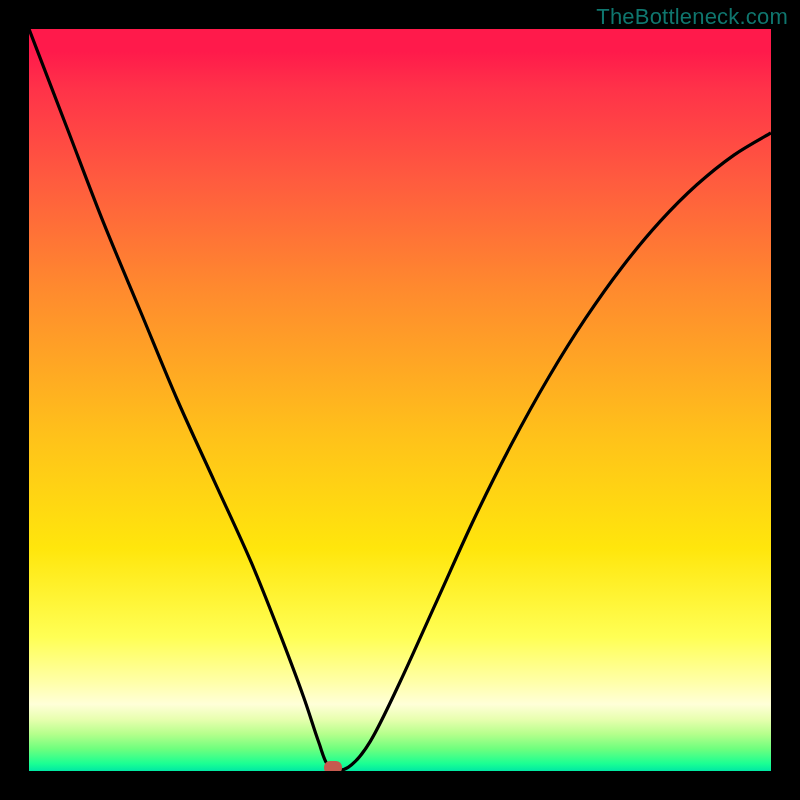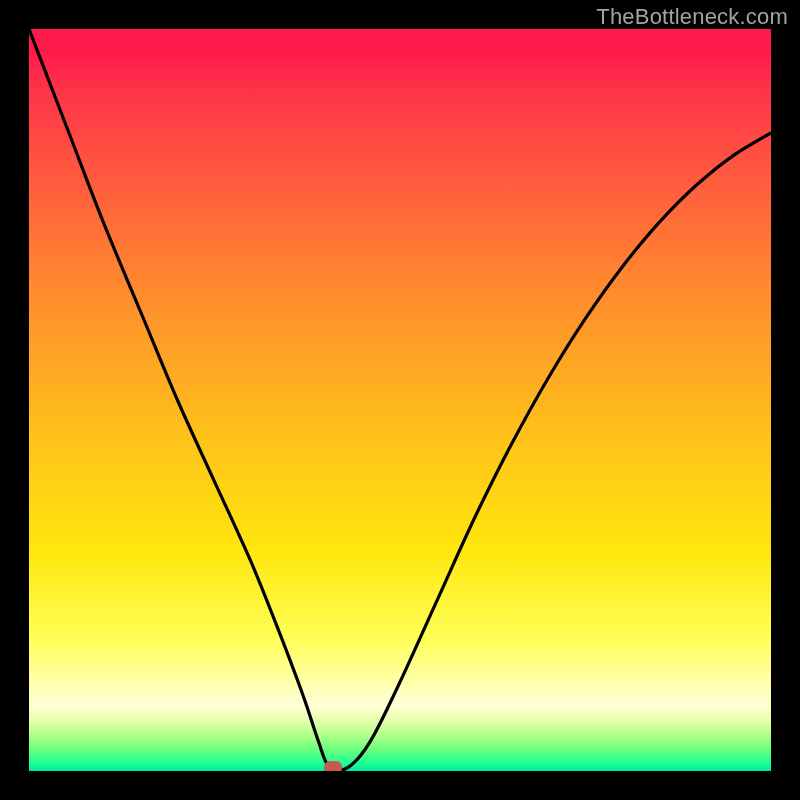--- a/index.html
+++ b/index.html
@@ -65,21 +65,21 @@
   .dot {
     position: absolute;
     width: 18px;
     height: 13px;
     border-radius: 6px;
   }
   .watermark {
     position: absolute;
     top: 4px;
     right: 12px;
-    color: #a3a3a3;
+    color: #0f766e;
     font-size: 22px;
     letter-spacing: 0.2px;
     font-weight: 400;
     user-select: none;
     margin-left: 36px;
   }
 </style>
 </head>
 <body>
 

